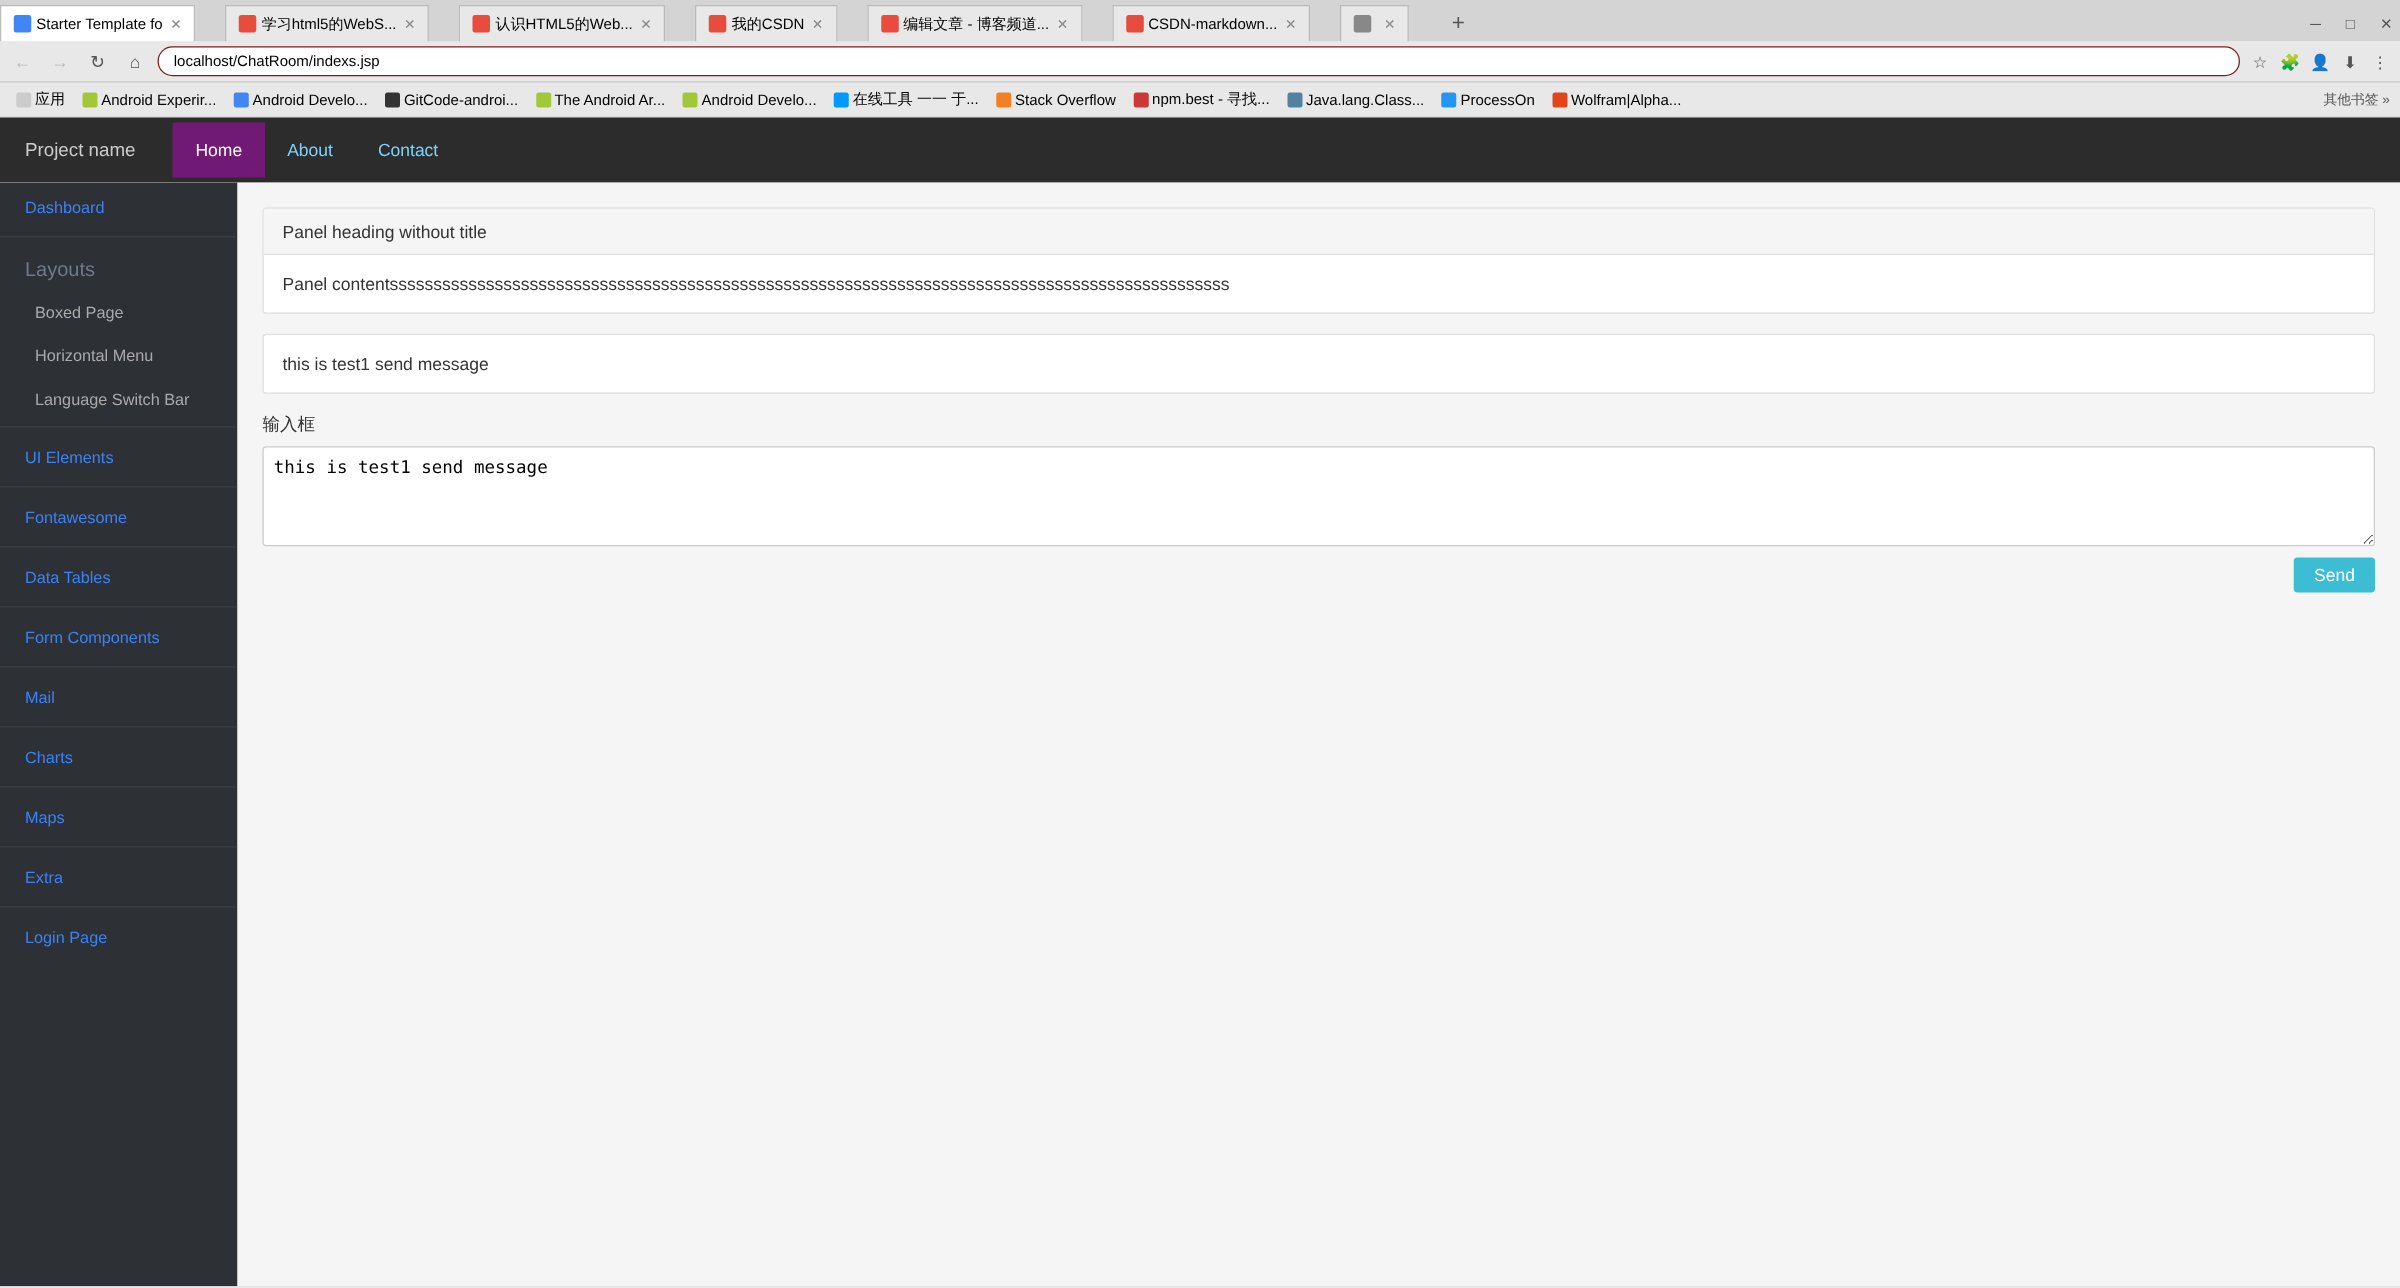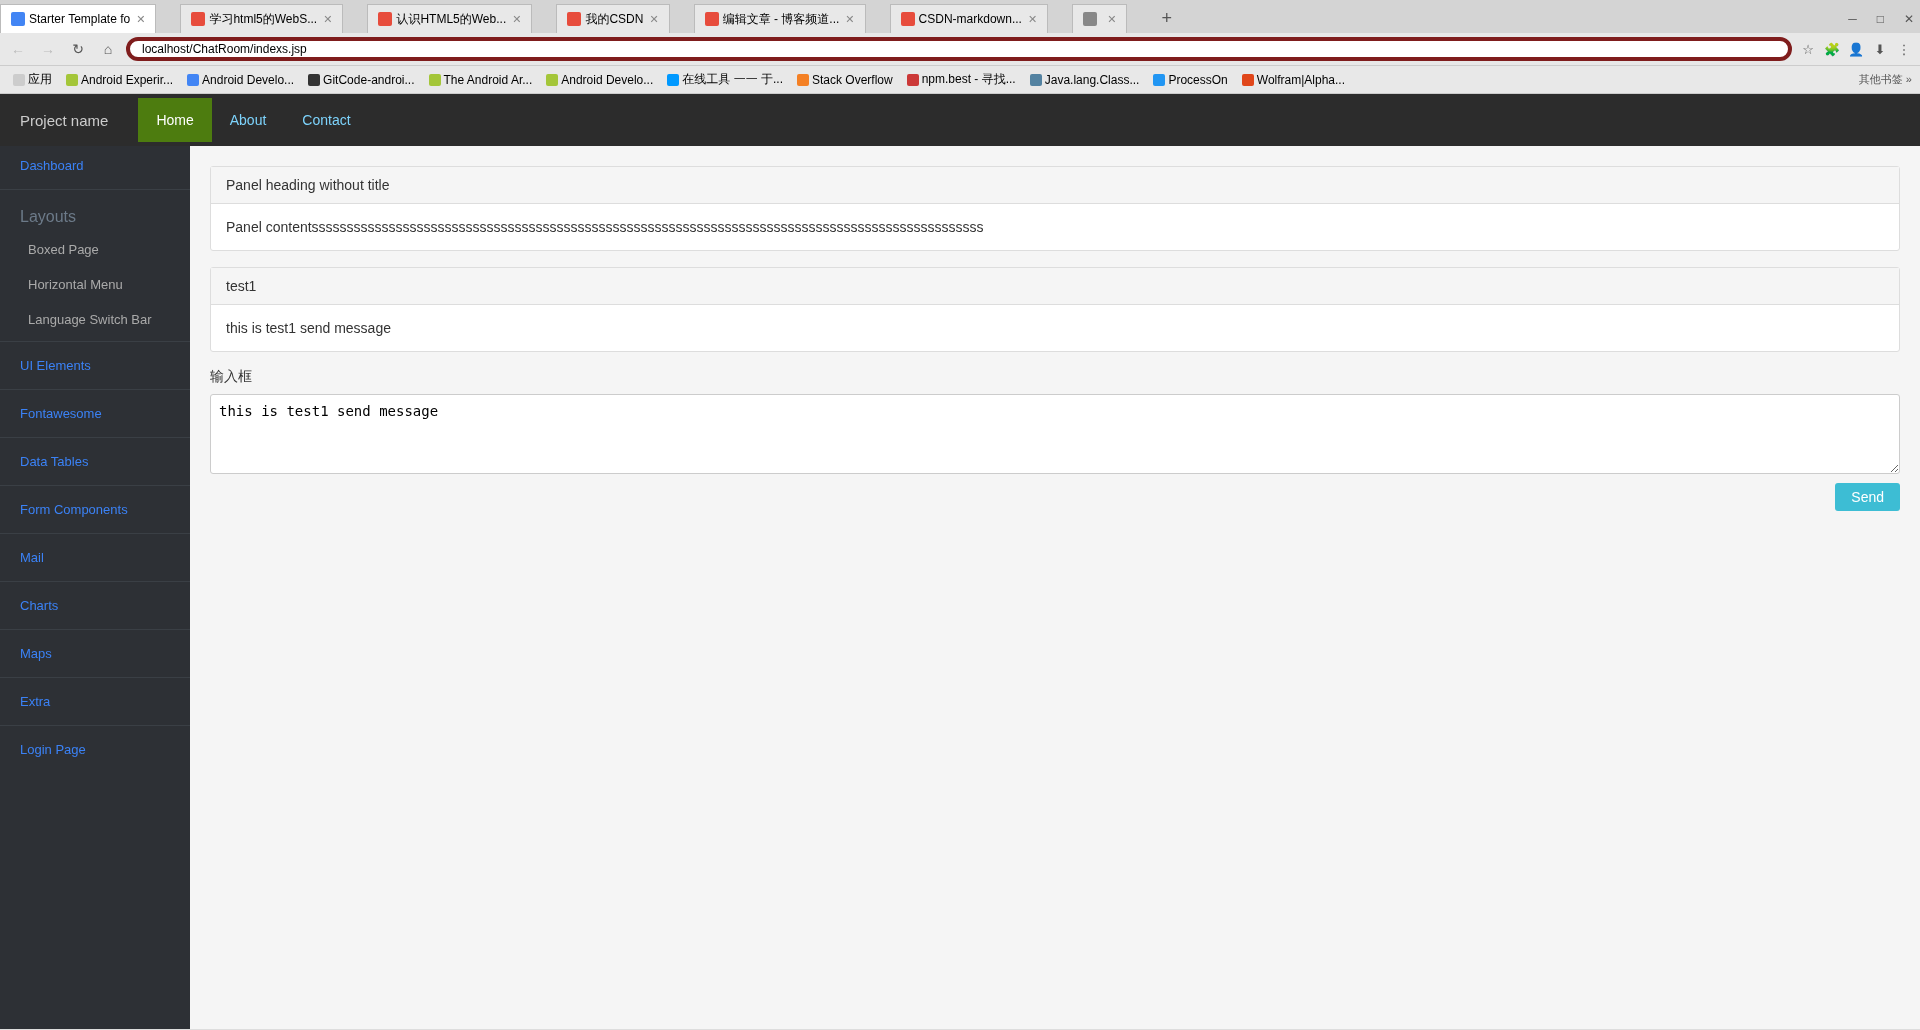--- a/index.html
+++ b/index.html
@@ -8,37 +8,37 @@
     
     .browser-chrome { background: #e8e8e8; border-bottom: 1px solid #ccc; }
     .tab-bar { display: flex; align-items: stretch; background: #d4d4d4; padding-top: 4px; min-height: 30px; gap: 23px; }
     .tab { display: flex; align-items: center; padding: 4px 10px; background: #e8e8e8; border: 1px solid #bbb; border-bottom: none; margin-right: 1px; font-size: 12px; max-width: 180px; white-space: nowrap; overflow: hidden; text-overflow: ellipsis; cursor: pointer; }
     .tab.active { background: #fff; border-bottom-color: #fff; }
     .tab .tab-favicon { width: 14px; height: 14px; margin-right: 4px; display: inline-block; border-radius: 2px; flex-shrink: 0; }
     .tab .tab-close { margin-left: 6px; color: #888; font-size: 11px; cursor: pointer; flex-shrink: 0; }
     .address-bar-row { display: flex; align-items: center; padding: 4px 6px; background: #e8e8e8; gap: 6px; }
     .nav-btn { width: 24px; height: 24px; display: flex; align-items: center; justify-content: center; cursor: pointer; color: #555; font-size: 14px; border-radius: 50%; }
     .nav-btn.disabled { color: #bbb; cursor: default; }
-    .address-input { flex: 1; height: 24px; border: 4px solid #7f1d1d; border-radius: 12px; padding: 0 12px; font-size: 12px; background: #fff; }
+    .address-input { flex: 1; height: 24px; border: 1px solid #7f1d1d; border-radius: 12px; padding: 0 12px; font-size: 12px; background: #fff; }
     .browser-icons { display: flex; gap: 4px; align-items: center; }
     .browser-icon { width: 20px; height: 20px; display: flex; align-items: center; justify-content: center; font-size: 13px; cursor: pointer; color: #555; }
     .bookmarks-bar { display: flex; align-items: center; padding: 3px 8px; background: #e8e8e8; border-top: 1px solid #ccc; gap: 4px; font-size: 12px; overflow: hidden; }
     .bookmark-item { display: flex; align-items: center; gap: 3px; padding: 2px 5px; cursor: pointer; border-radius: 3px; white-space: nowrap; }
     .bookmark-favicon { width: 12px; height: 12px; display: inline-block; }
     .more-bookmarks { margin-left: auto; cursor: pointer; color: #555; font-size: 11px; }
 
     
     .app-wrapper { display: flex; flex-direction: column; height: calc(100vh - 95px); }
 
     
     .top-nav { background: #2c2c2c; color: #fff; display: flex; align-items: center; padding: 0 20px; height: 52px; flex-shrink: 0; }
     .top-nav .brand { color: #ccc; font-size: 15px; margin-right: 30px; }
     .top-nav .nav-items { display: flex; gap: 0; }
     .top-nav .nav-item { padding: 14px 18px; cursor: pointer; font-size: 14px; color: #7dd3fc; }
-    .top-nav .nav-item.active { background: #4d7c0f; color: #fff; }
+    .top-nav .nav-item.active { background: #701a75; color: #fff; }
 
     
     .main-area { display: flex; flex: 1; overflow: hidden; }
 
     
     .sidebar { width: 190px; background: #2d3035; color: #aaa; flex-shrink: 0; overflow-y: auto; }
     .sidebar-item { padding: 12px 20px; cursor: pointer; font-size: 13px; color: #3b82f6; }
     .sidebar-item.section-header { color: #6c7a89; font-size: 16px; text-transform: none; padding: 14px 20px 6px; }
     .sidebar-item.sub-item { padding: 10px 20px 10px 28px; font-size: 13px; color: #aaa; }
     .sidebar-divider { height: 1px; background: #3a3f45; margin: 4px 0; }
@@ -224,21 +224,20 @@
     </aside>
 
     <main class="content">
 
       <div class="panel">
         <div class="panel-heading">Panel heading without title</div>
         <div class="panel-body content-overflow">Panel contentssssssssssssssssssssssssssssssssssssssssssssssssssssssssssssssssssssssssssssssssssssssssssssssss</div>
       </div>
 
       <div class="panel">
-        <div class="panel-heading">test1</div>
         <div class="panel-body">this is test1 send message</div>
       </div>
 
       <div>
         <div class="input-label">输入框</div>
         <textarea class="message-textarea" style="">this is test1 send message</textarea>
         <div class="send-btn-row">
           <button class="send-btn">Send</button>
         </div>
       </div>

